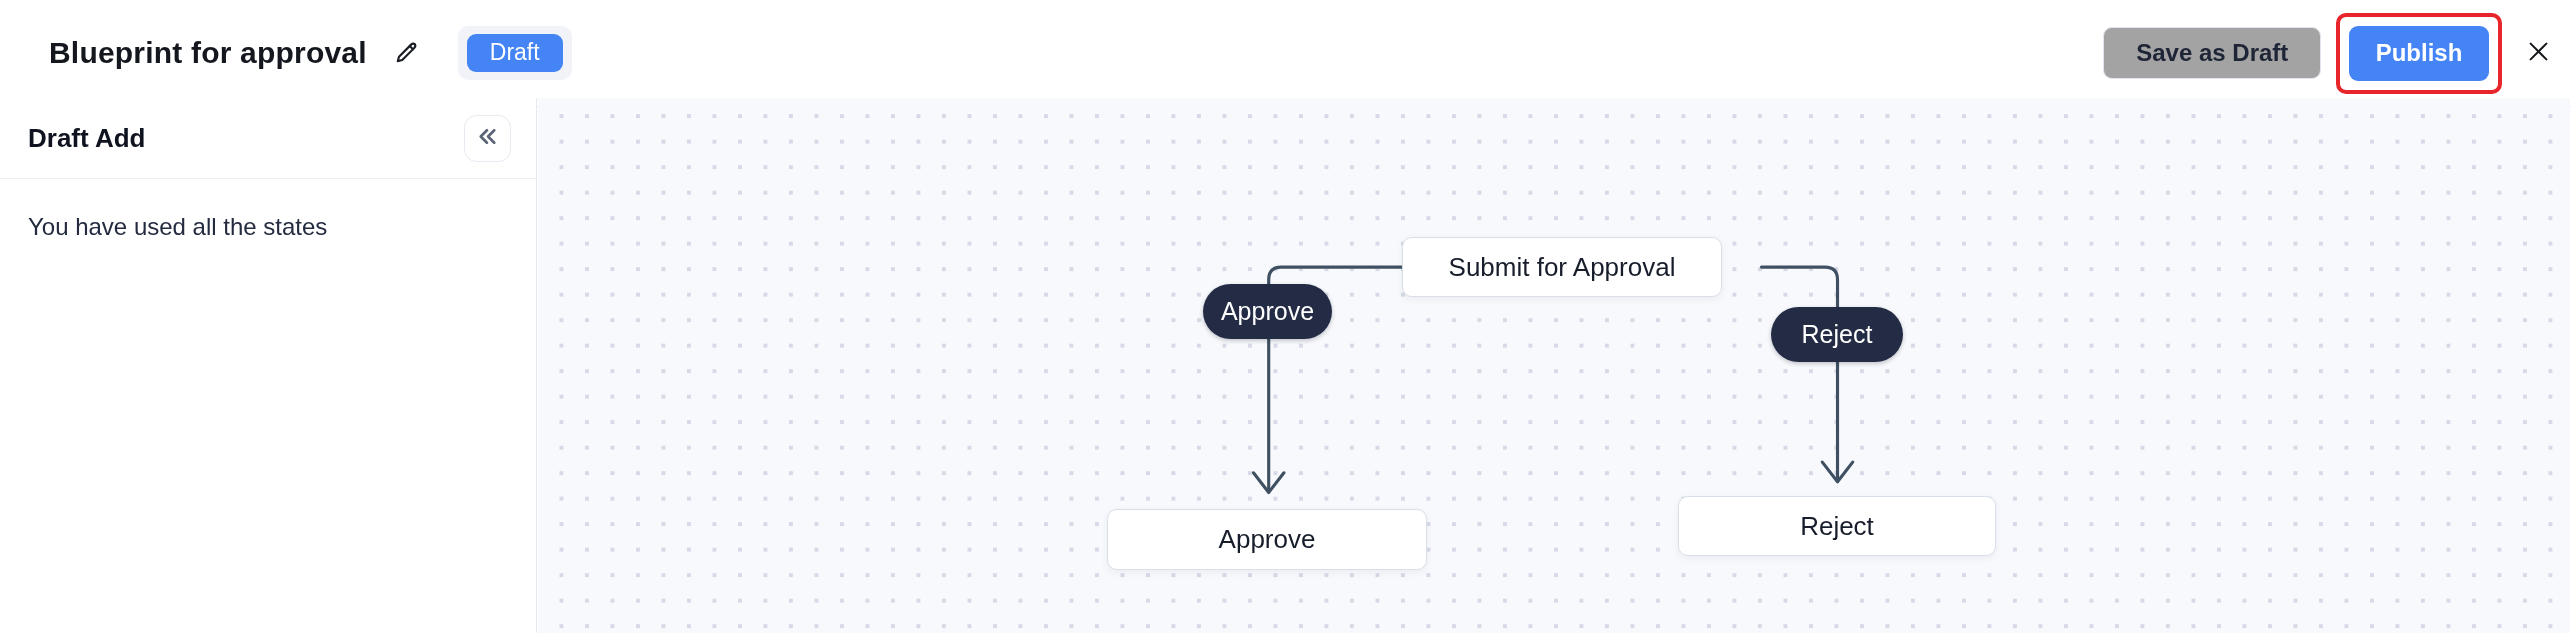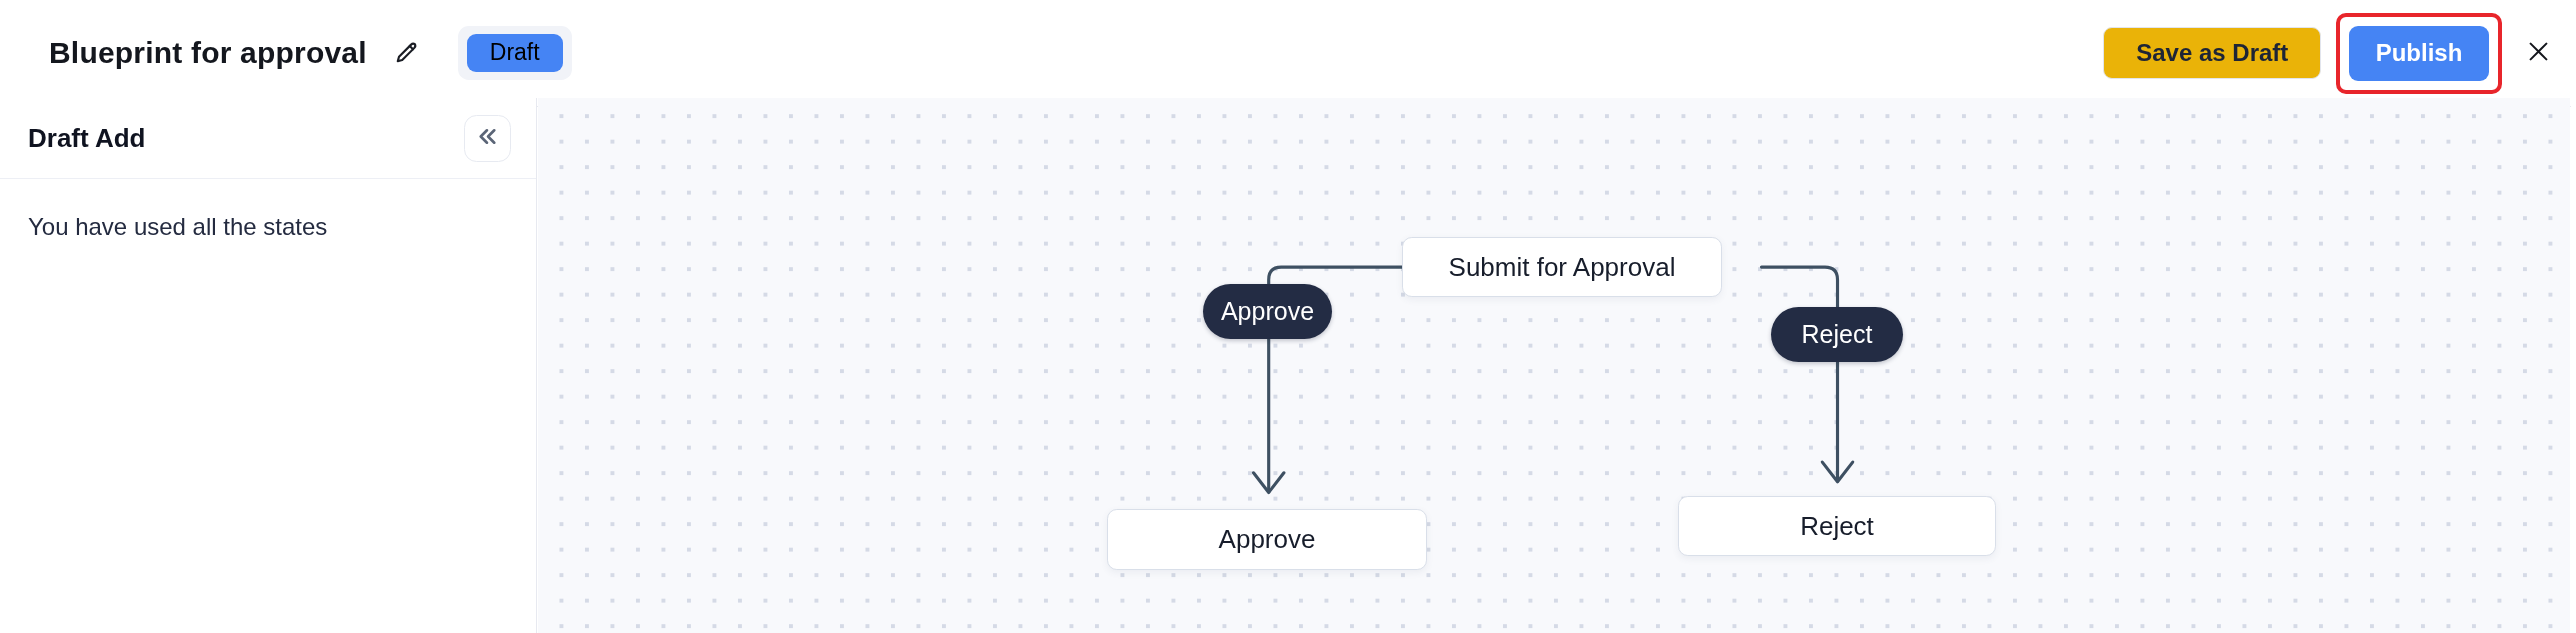--- a/index.html
+++ b/index.html
@@ -20,26 +20,26 @@
   }
   .topbar-title {
     font-size: 30px; font-weight: 700; letter-spacing: 0.2px; color: #14171e;
   }
   .edit-icon { margin-left: 25px; width: 30px; height: 30px; display: flex; align-items: center; justify-content: center; cursor: pointer; }
   .draft-wrap {
     margin-left: 36px; background: #f1f3f8; border-radius: 10.7px;
     padding: 8px 9px; display: flex; align-items: center;
   }
   .draft-badge {
-    background: #4584f4; color: #000000; font-size: 23px; font-weight: 500;
+    background: #4584f4; color: #ffffff; font-size: 23px; font-weight: 500;
     border-radius: 9px; padding: 6.3px 23px; line-height: 1.1;
   }
   .topbar-spacer { flex: 1; }
   .btn-secondary {
-    height: 52px; padding: 0 32px; background: #eab308;
+    height: 52px; padding: 0 32px; background: #a3a3a3;
     border: 1.8px solid #e2e5ed; border-radius: 9px;
     font-family: "Liberation Sans", sans-serif;
     font-size: 24px; font-weight: 700; color: #1e2536;
     display: flex; align-items: center; cursor: pointer;
   }
   .publish-annotation {
     margin-left: 14.3px; border: 4.5px solid #e8252b; border-radius: 10px;
     padding: 9px 9px; display: flex; align-items: center; justify-content: center;
   }
   .btn-primary {

